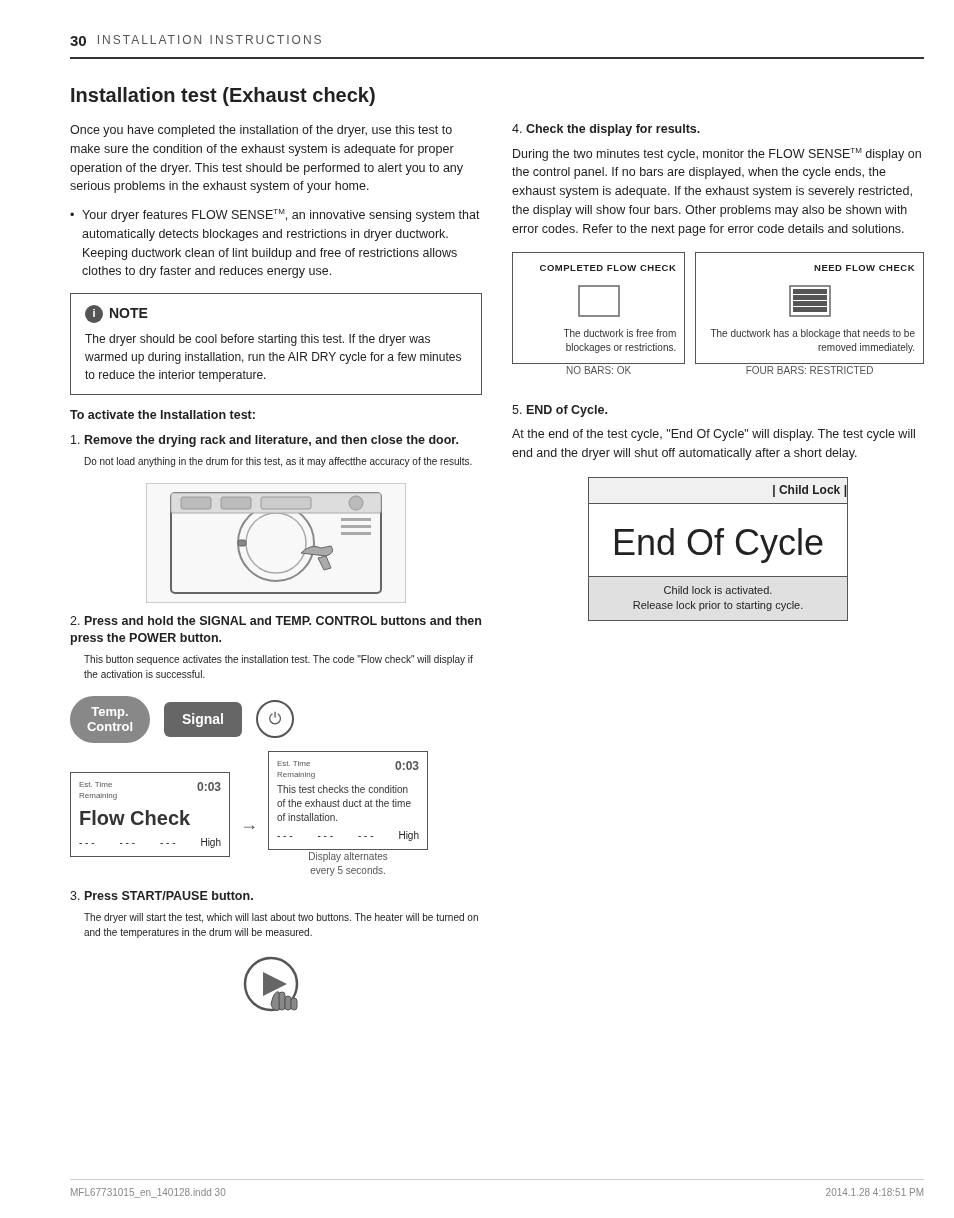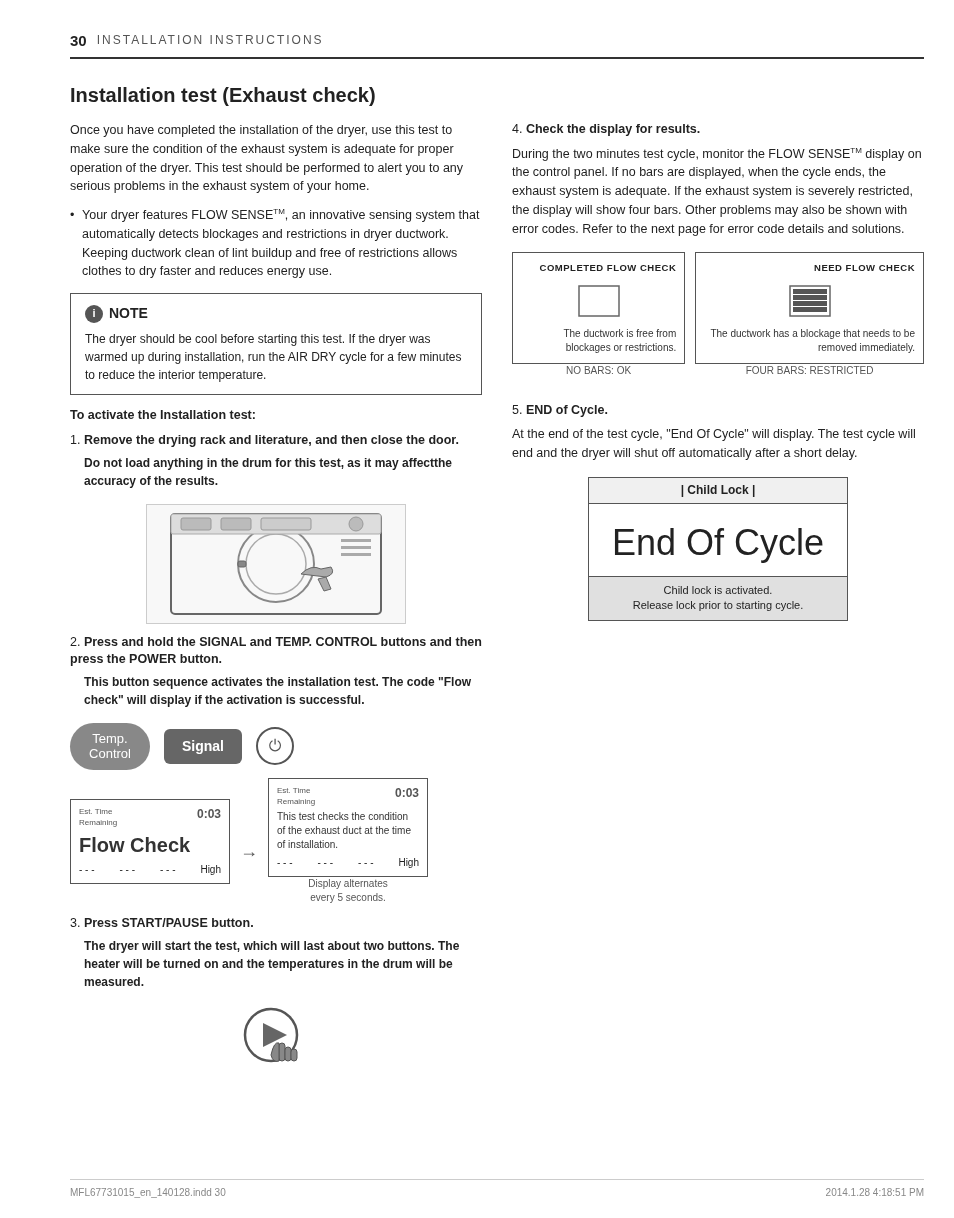--- a/index.html
+++ b/index.html
@@ -125,24 +125,23 @@
       margin-bottom: 14px;
     }
     .step-title {
       font-size: 12.5px;
       margin-bottom: 4px;
     }
     .step-title strong {
       font-weight: bold;
     }
     .step-body {
-      font-size: 12px;
+      font-size: 10px;
       line-height: 1.5;
       padding-left: 14px;
-      font-weight: bold;
     }
     .activate-label {
       font-size: 12.5px;
       font-weight: bold;
       margin-bottom: 8px;
     }
     
     .dryer-image-area {
       border: 1px solid #ccc;
       width: 260px;
@@ -160,21 +159,21 @@
       align-items: center;
       gap: 14px;
       margin: 12px 0 6px 0;
     }
     .temp-control-btn {
       background: #888;
       color: #fff;
       border-radius: 30px;
       padding: 8px 14px;
       font-size: 13px;
-      font-weight: normal;
+      font-weight: bold;
       text-align: center;
       line-height: 1.2;
       width: 80px;
     }
     .signal-btn {
       background: #666;
       color: #fff;
       border-radius: 6px;
       padding: 8px 18px;
       font-size: 14px;
@@ -299,21 +298,21 @@
     .end-cycle-panel {
       border: 1.5px solid #555;
       width: 260px;
       margin: 14px auto 0 auto;
       padding: 0;
       overflow: hidden;
     }
     .end-cycle-header {
       background: #f0f0f0;
       border-bottom: 1.5px solid #555;
-      text-align: center;
+      text-align: right;
       padding: 4px 0;
       font-size: 12px;
       font-weight: bold;
     }
     .end-cycle-main {
       text-align: center;
       padding: 14px 10px 8px;
       font-size: 36px;
       font-weight: normal;
     }

